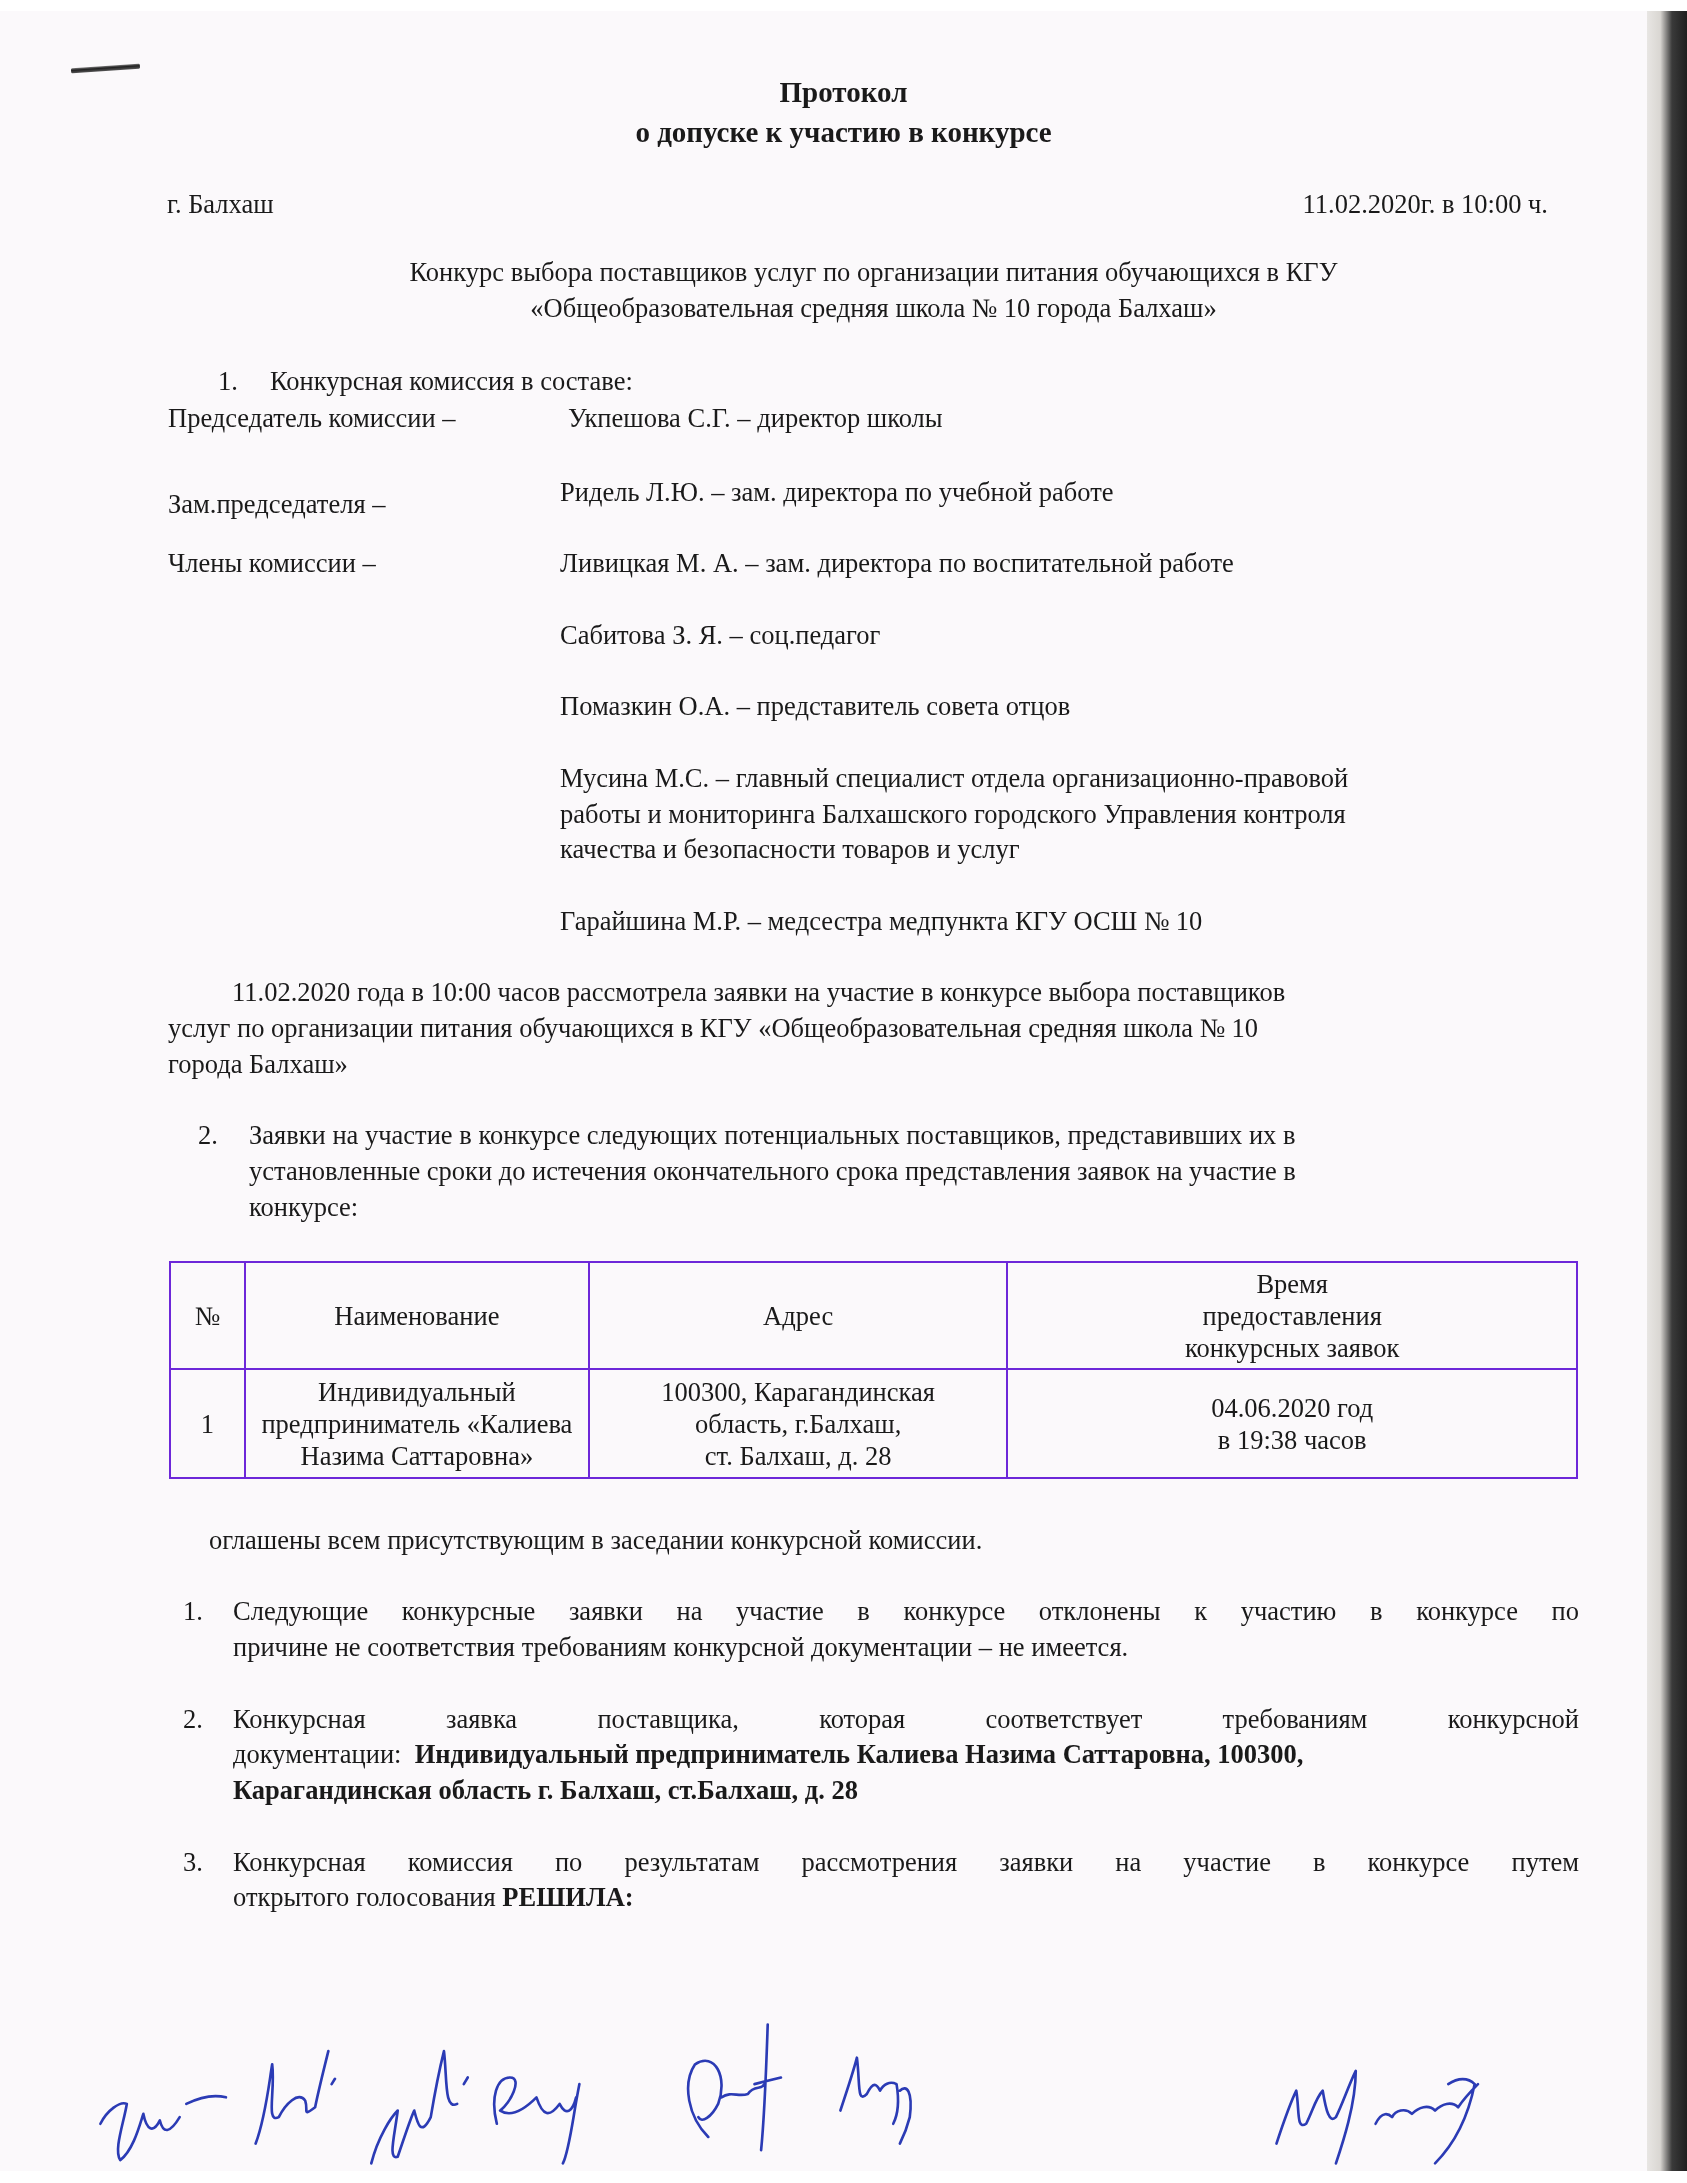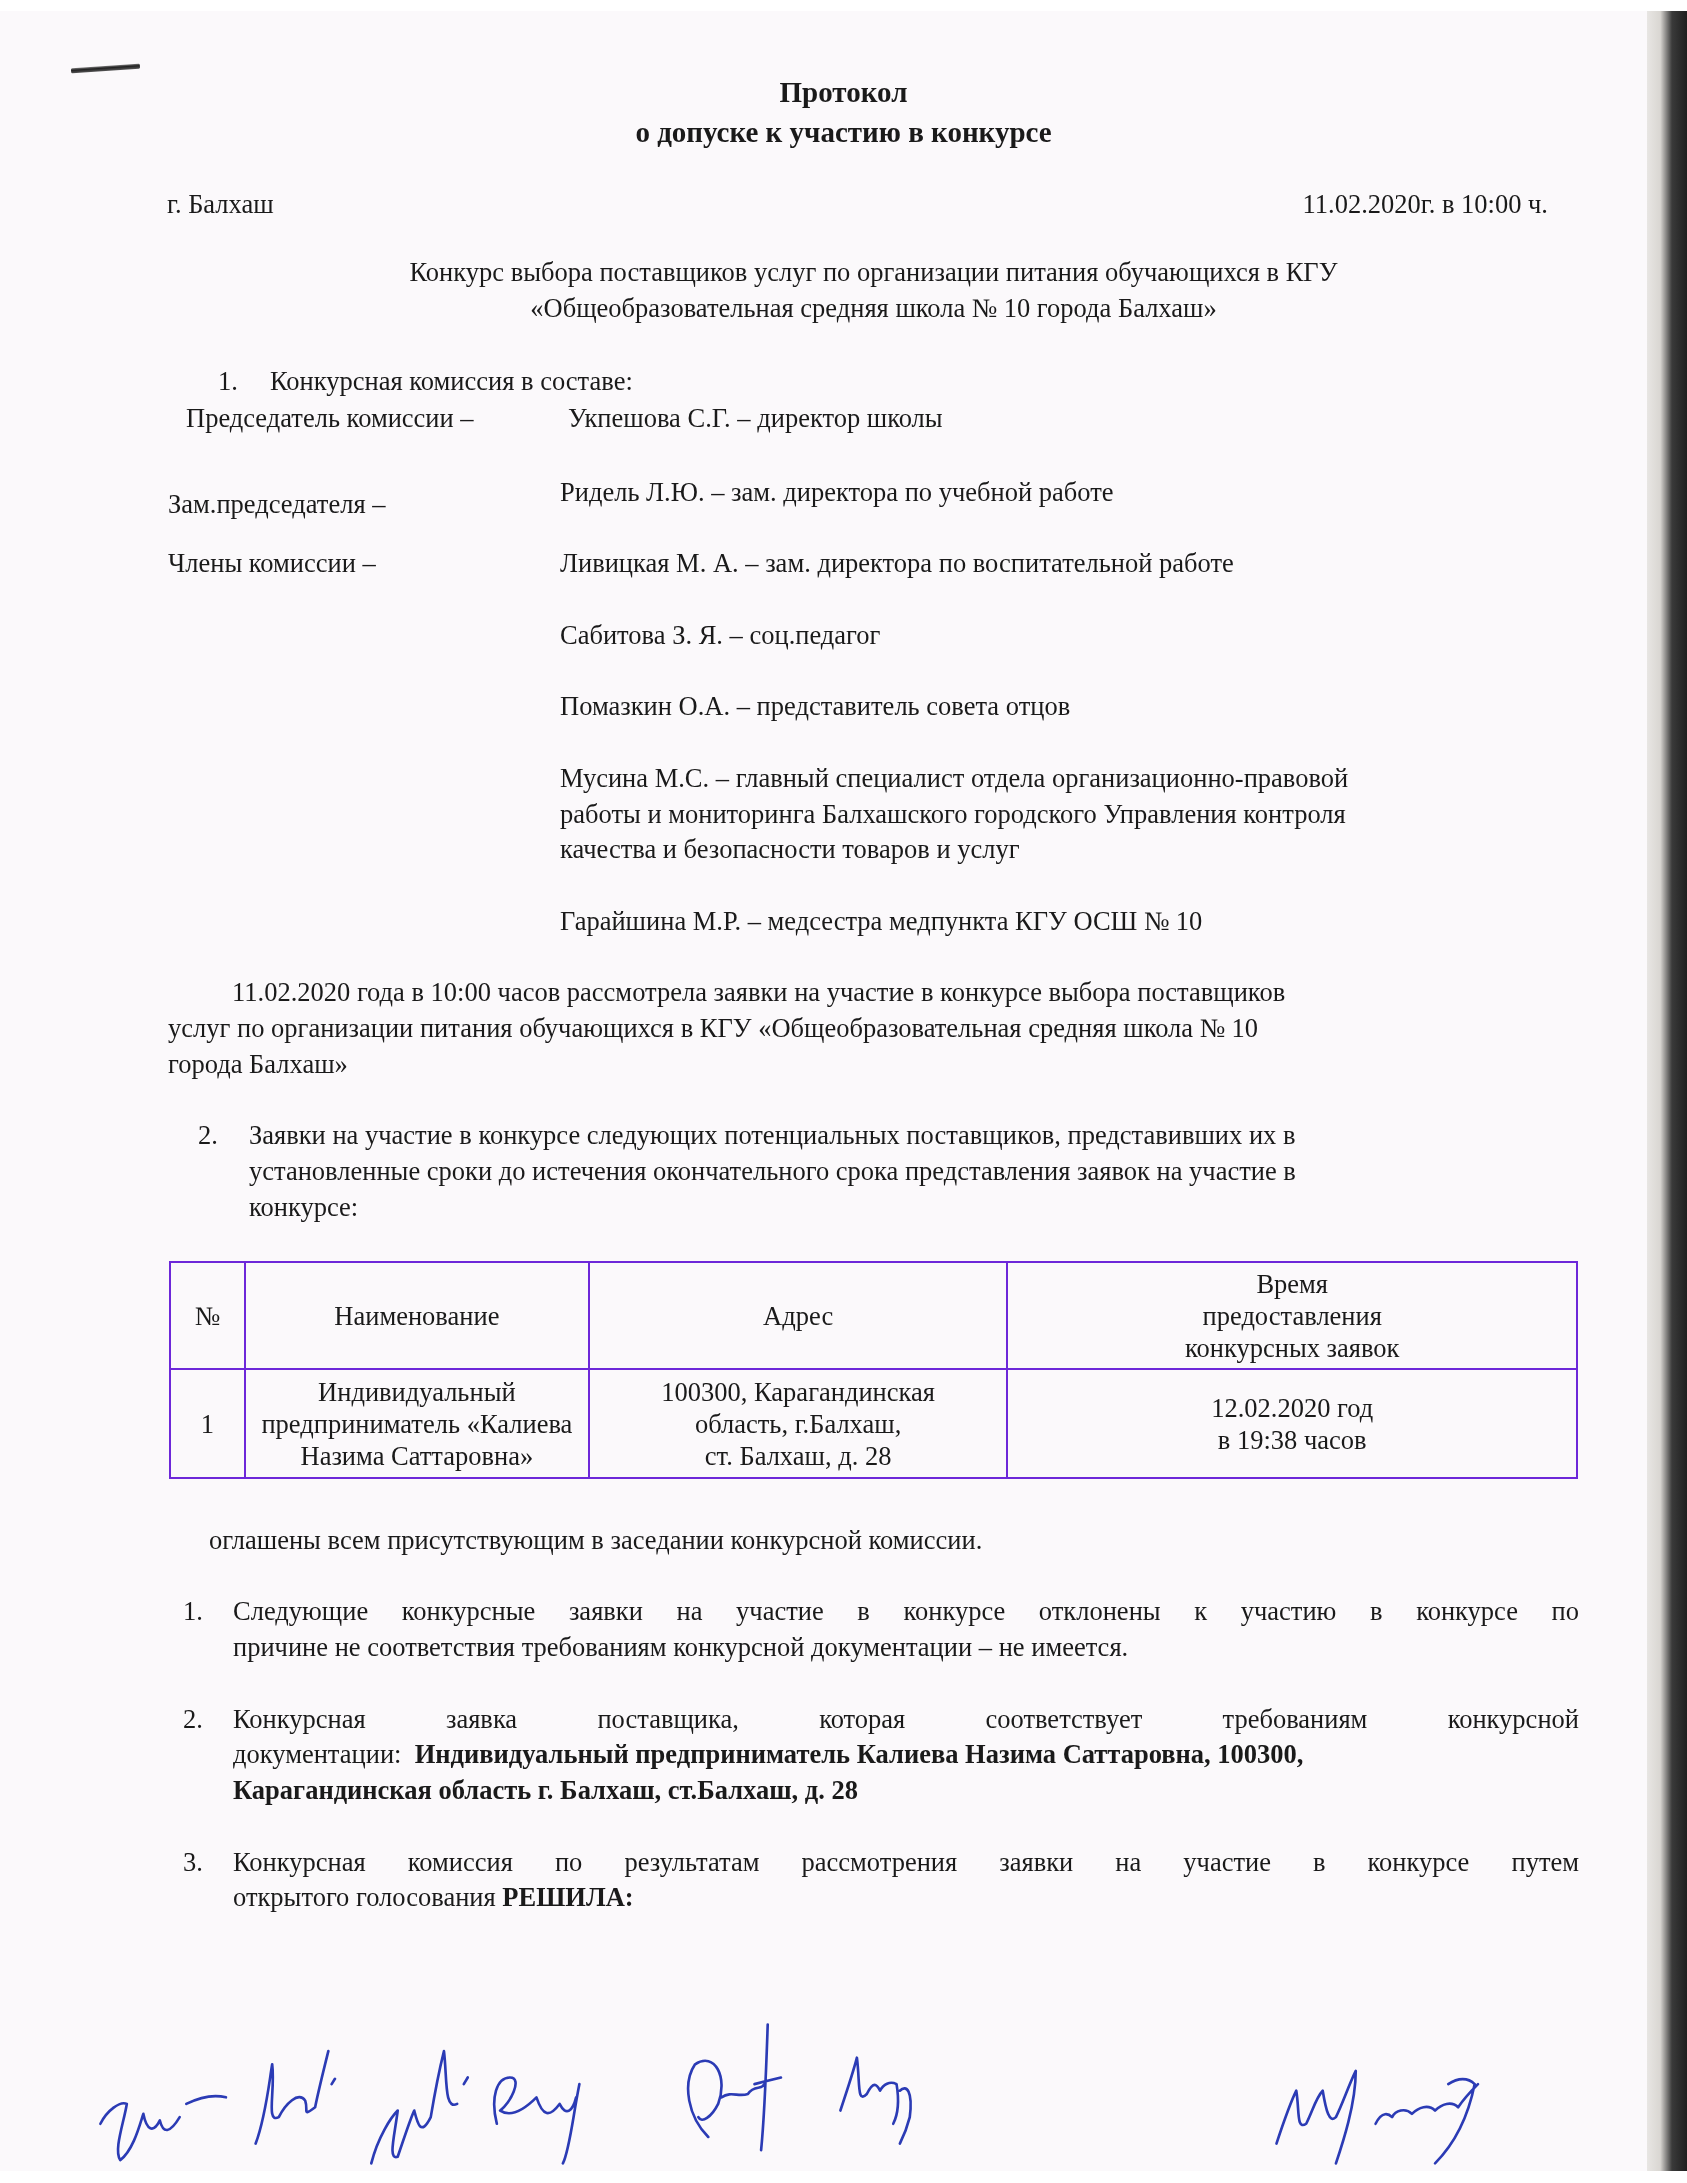--- a/index.html
+++ b/index.html
@@ -57,21 +57,21 @@
 
   <div class="abs f" style="left:167px; top:187px;">г. Балхаш</div>
   <div class="abs f" style="right:99px; top:187px;">11.02.2020г.  в 10:00 ч.</div>
 
   <div class="abs f center" style="left:0; width:1747px; top:255px;">Конкурс выбора поставщиков услуг по организации питания обучающихся в КГУ</div>
   <div class="abs f center" style="left:0; width:1747px; top:291px;">«Общеобразовательная средняя школа № 10 города Балхаш»</div>
 
   <div class="abs f" style="left:218px; top:364px;">1.</div>
   <div class="abs f" style="left:270px; top:364px;">Конкурсная комиссия в составе:</div>
 
-  <div class="abs f" style="left:168px; top:401px;margin-left:18px;">Председатель комиссии –</div>
+  <div class="abs f" style="left:168px; top:401px;">Председатель комиссии –</div>
   <div class="abs f" style="left:568px; top:401px;">Укпешова С.Г. – директор школы</div>
 
   <div class="abs f" style="left:168px; top:487px;">Зам.председателя –</div>
   <div class="abs f" style="left:560px; top:475px;">Ридель Л.Ю. – зам. директора по учебной работе</div>
 
   <div class="abs f" style="left:168px; top:546px;">Члены комиссии –</div>
   <div class="abs f" style="left:560px; top:546px;">Ливицкая М. А. – зам. директора по воспитательной  работе</div>
   <div class="abs f" style="left:560px; top:618px;">Сабитова З. Я.  – соц.педагог</div>
   <div class="abs f" style="left:560px; top:689px;">Помазкин О.А. – представитель совета отцов</div>
   <div class="abs f" style="left:560px; top:761px;">Мусина М.С. – главный специалист отдела организационно-правовой</div>
@@ -112,21 +112,21 @@
         <div>Индивидуальный</div>
         <div>предприниматель «Калиева</div>
         <div>Назима Саттаровна»</div>
       </td>
       <td>
         <div>100300, Карагандинская</div>
         <div>область, г.Балхаш,</div>
         <div>ст. Балхаш, д. 28</div>
       </td>
       <td>
-        <div>12.02.2020 год</div>
+        <div>04.06.2020 год</div>
         <div>в 19:38 часов</div>
       </td>
     </tr>
   </tbody>
     </table>
 
   <div class="abs f" style="left:209px; top:1523px;">оглашены всем присутствующим в заседании конкурсной комиссии.</div>
 
   <div class="abs f" style="left:183px; top:1594px;">1.</div>
   <div class="abs f just-full" style="left:233px; top:1594px; width:1346px;">Следующие конкурсные заявки на участие в конкурсе отклонены к участию в конкурсе по</div>

